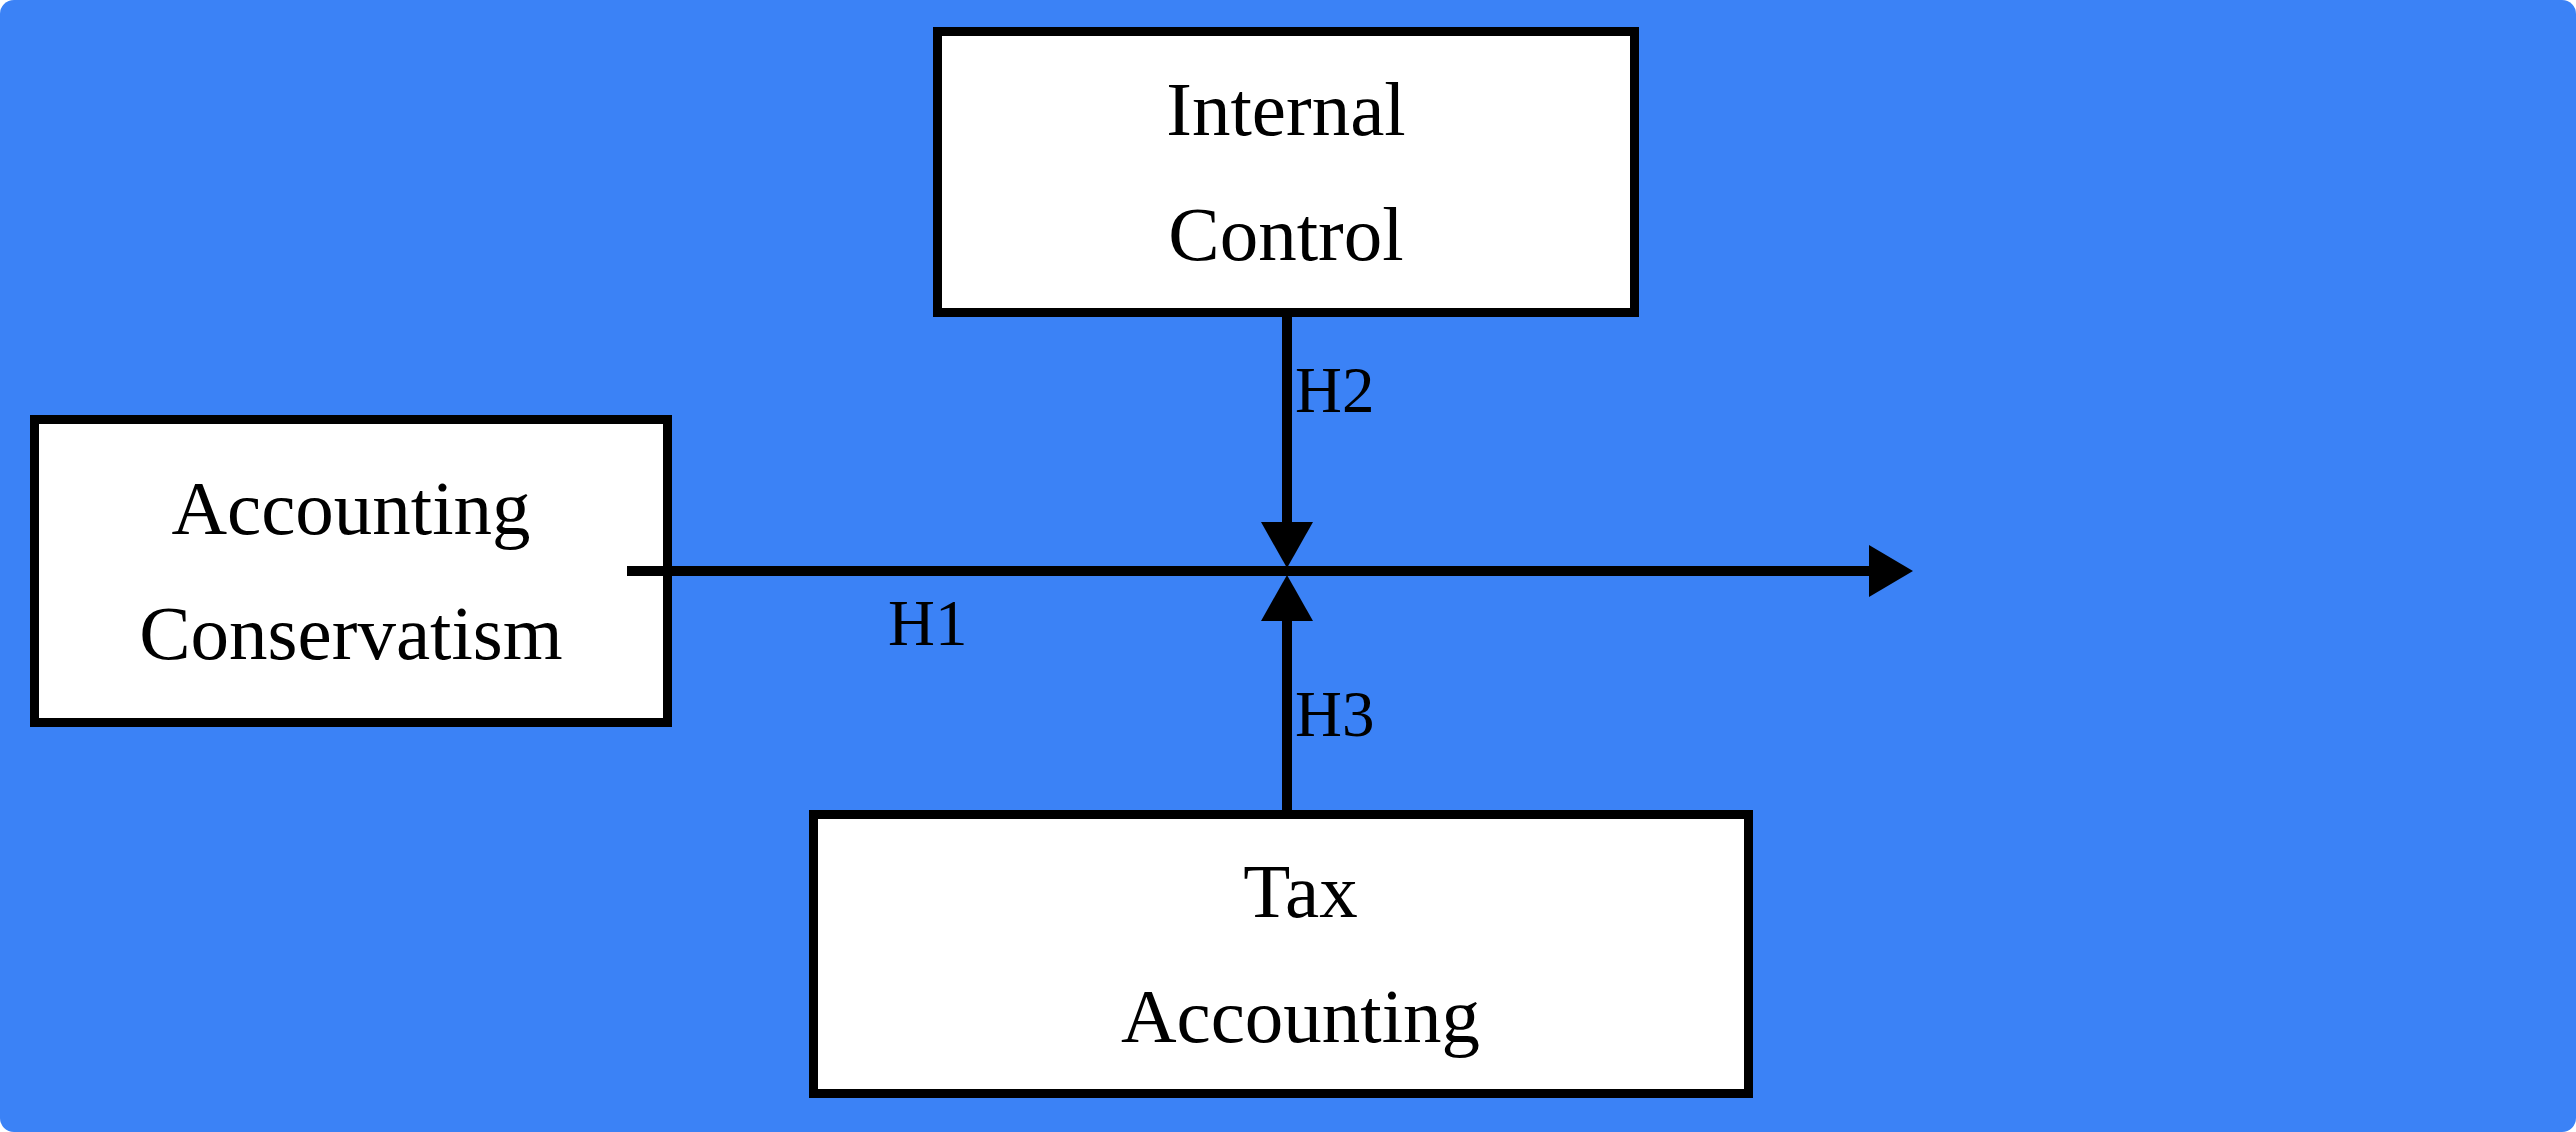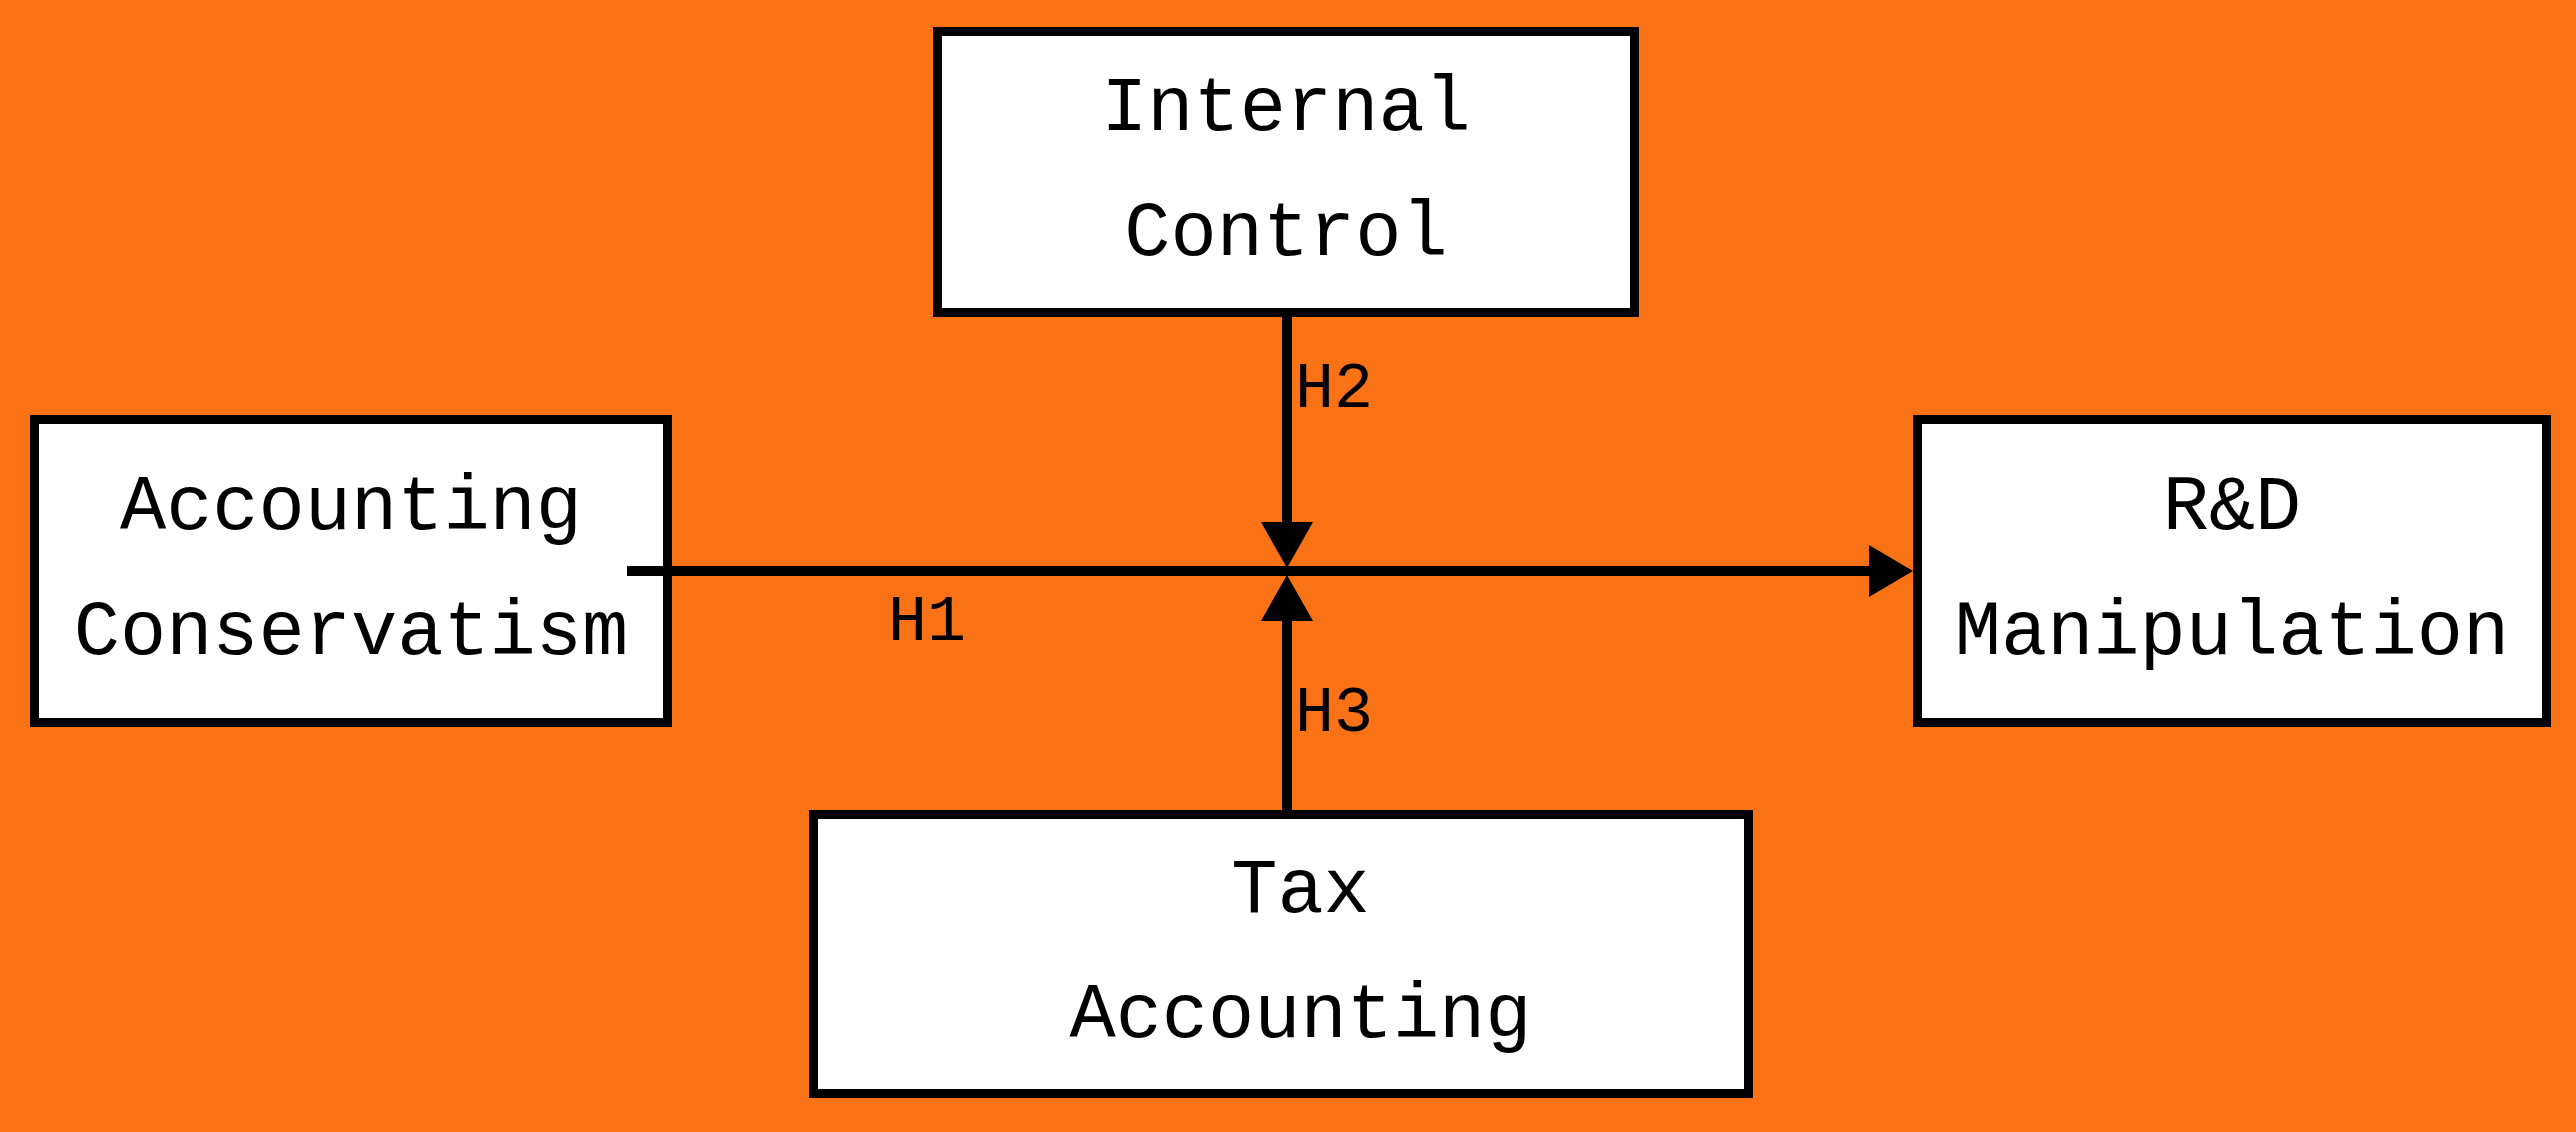--- a/index.html
+++ b/index.html
@@ -4,24 +4,25 @@
 <style>
   html, body {
     margin: 0;
     padding: 0;
     background: #ffffff;
   }
   .canvas {
     position: relative;
     width: 2576px;
     height: 1132px;
-    background: #f97316;
-    font-family: Liberation Mono, monospace;
+    background: #3b82f6;
+    font-family: Liberation Serif, serif;
     color: #000000;
     overflow: hidden;
+    border-radius: 14px;
   }
   .node {
     position: absolute;
     box-sizing: border-box;
     border: 9px solid #000000;
     background: #ffffff;
     display: flex;
     flex-direction: column;
     justify-content: center;
     align-items: center;
@@ -85,24 +86,20 @@
   <div class="node node-top">
     <span>Internal</span>
     <span>Control</span>
   </div>
 
   <div class="node node-left">
     <span>Accounting</span>
     <span>Conservatism</span>
   </div>
 
-  <div class="node node-right">
-    <span>R&amp;D</span>
-    <span>Manipulation</span>
-  </div>
 
   <div class="node node-bottom">
     <span>Tax</span>
     <span>Accounting</span>
   </div>
 
   <div class="edge-line line-h1"></div>
   <div class="arrowhead head-right"></div>
 
   <div class="edge-line line-h2"></div>

